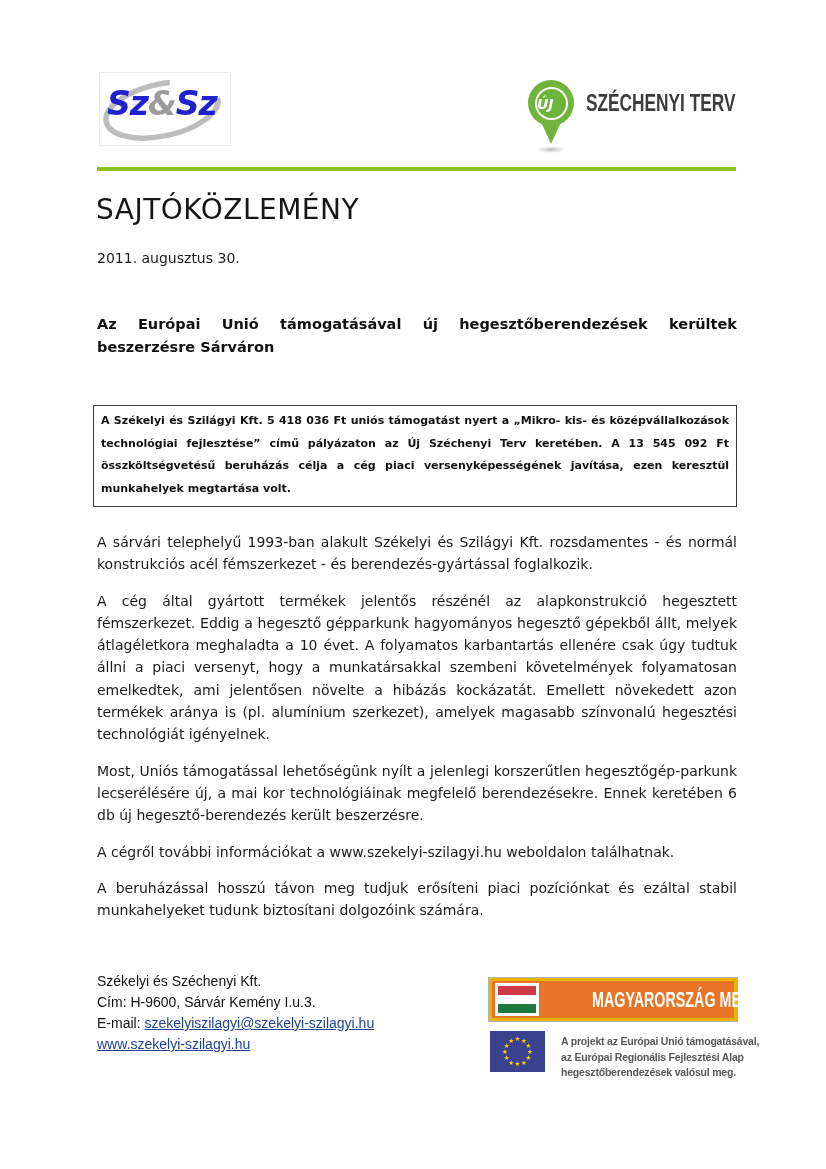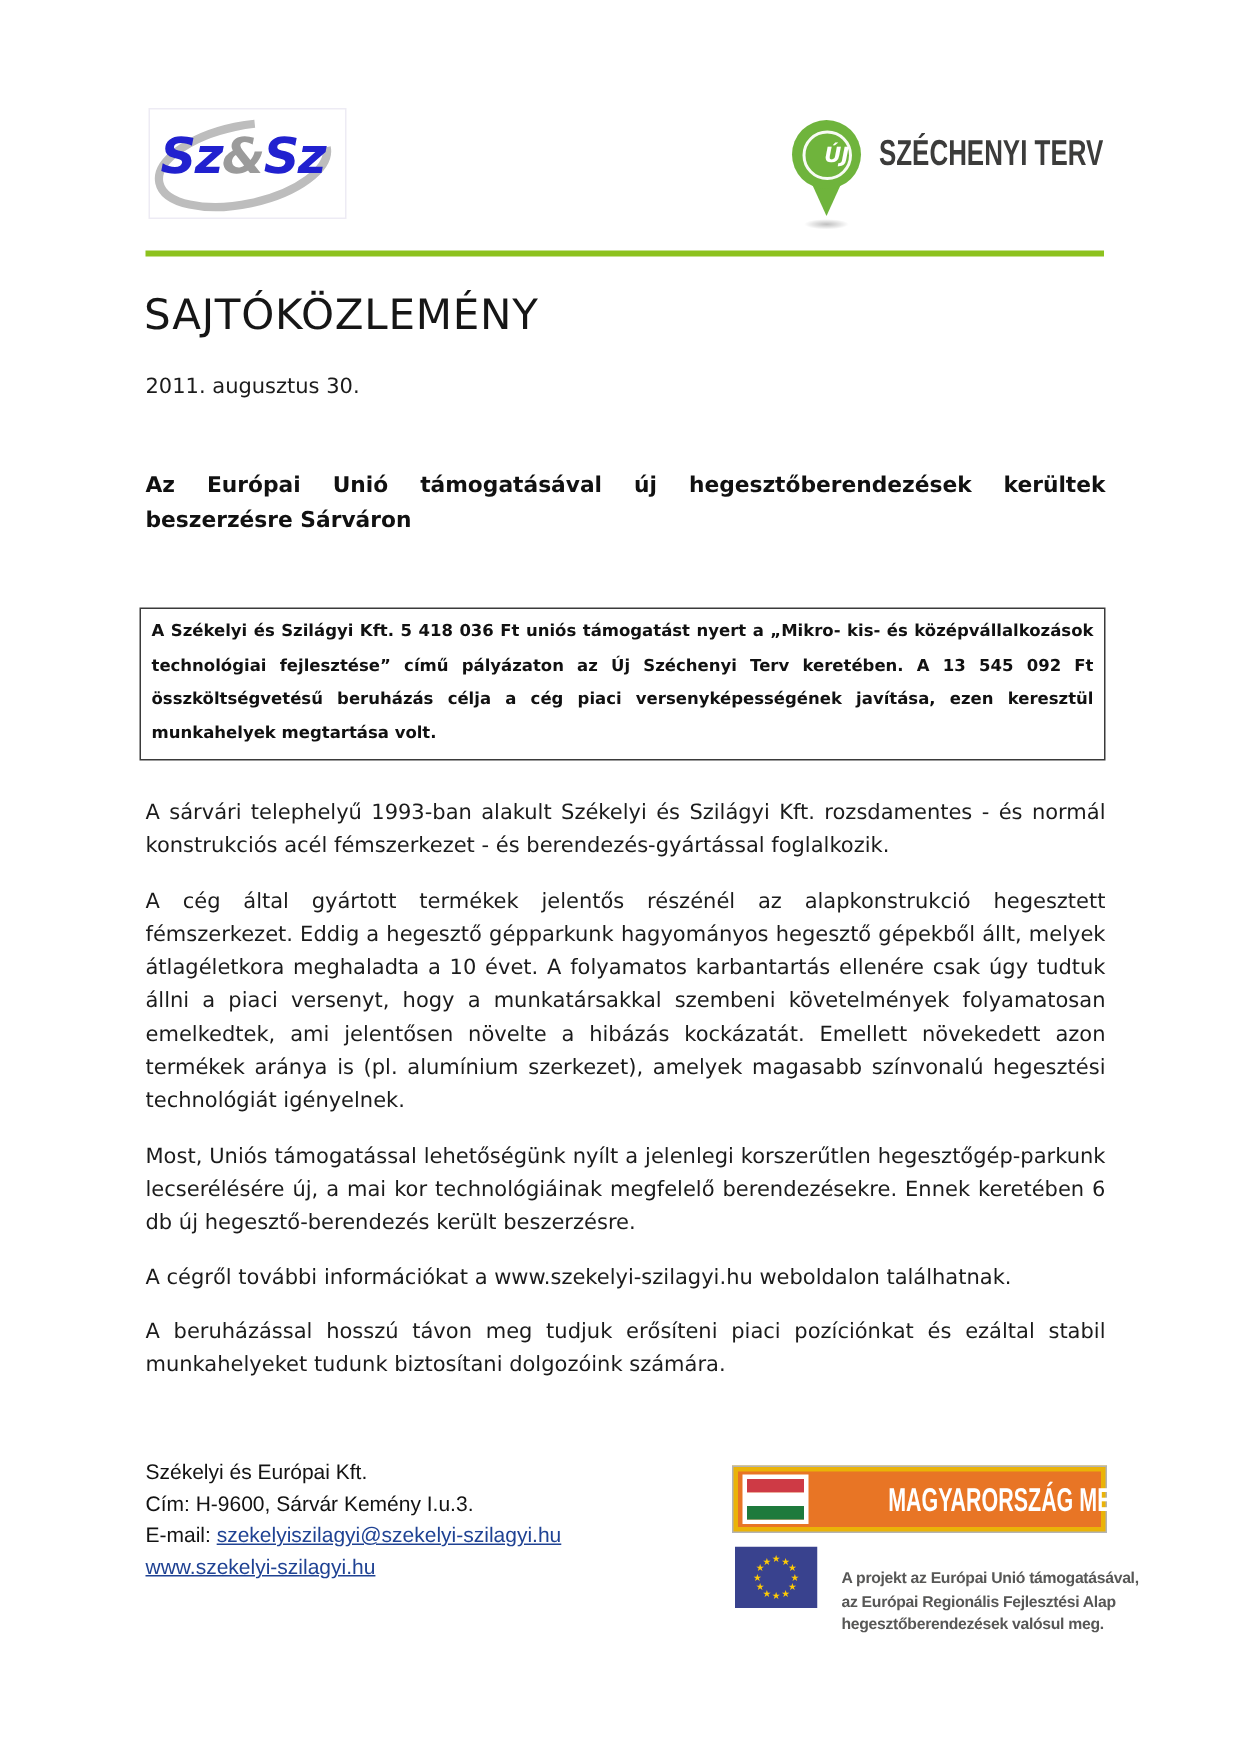--- a/index.html
+++ b/index.html
@@ -14,21 +14,21 @@
   .szsz-swoosh{position:absolute;left:0;top:0;}
   .szsz-text{position:absolute;left:7px;top:11px;font-size:33px;font-weight:bold;
     font-style:italic;letter-spacing:-1px;white-space:nowrap;}
   .szsz-blue{color:#2121cf;}
   .szsz-amp{color:#9b9b9b;}
 
   .uszt-logo{position:absolute;left:528px;top:80px;width:210px;height:80px;}
   .uszt-pin{position:absolute;left:0;top:0;width:46px;height:46px;border-radius:50%;
     background:#6fb43c;}
   .uszt-ring{position:absolute;left:7px;top:7px;width:29px;height:29px;border-radius:50%;
-    border:2px solid rgba(255,255,255,.95);display:flex;align-items:center;justify-content:flex-end;}
+    border:2px solid rgba(255,255,255,.95);display:flex;align-items:center;justify-content:flex-start;}
   .uszt-ring span{color:#fff;font-weight:bold;font-style:italic;font-size:14px;letter-spacing:0;}
   .uszt-tail{position:absolute;left:13px;top:42px;width:0;height:0;
     border-left:10px solid transparent;border-right:10px solid transparent;
     border-top:22px solid #6fb43c;}
   .uszt-shadow{position:absolute;left:8px;top:66px;width:30px;height:7px;border-radius:50%;
     background:radial-gradient(ellipse at center, rgba(0,0,0,.25), rgba(0,0,0,0) 70%);}
   .uszt-title{position:absolute;left:58px;top:9px;font-size:24px;font-weight:bold;
     color:#3c3c3b;white-space:nowrap;transform:scaleX(.72);transform-origin:left center;
     font-family:"Liberation Sans",sans-serif;letter-spacing:0;}
 
@@ -59,21 +59,21 @@
   .hu-flag .r{flex:1;background:#ce3a45;}
   .hu-flag .w{flex:1;background:#fff;}
   .hu-flag .g{flex:1;background:#1e7a3c;}
   .banner-text{flex:1;text-align:center;color:#fff;font-weight:bold;font-size:22px;
     font-family:"Liberation Sans",sans-serif;white-space:nowrap;transform:scaleX(.65);
     transform-origin:center;}
 
   .eu-block{position:absolute;left:490px;top:1031px;display:flex;align-items:flex-start;}
   .eu-flag{flex:0 0 auto;}
   .eu-note{margin-left:16px;font-family:"Liberation Sans",sans-serif;font-weight:bold;
-    font-size:10.5px;letter-spacing:-.2px;line-height:15.5px;color:#575756;padding-top:3px;margin-top:11px;}
+    font-size:10.5px;letter-spacing:-.2px;line-height:15.5px;color:#575756;padding-top:3px;}
   .eu-note div{white-space:nowrap;}
 </style>
 </head>
 <body>
 
 <div class="page">
 
   <div class="szsz-logo">
     <svg class="szsz-swoosh" width="130" height="72" viewBox="0 0 130 72">
       <ellipse cx="62" cy="37" rx="57" ry="26" fill="none" stroke="#bdbdbd" stroke-width="5.5" pathLength="100" stroke-dasharray="80 20" transform="rotate(-12 62 37)"></ellipse>
@@ -101,21 +101,21 @@
 
   <div class="body-copy">
     <p>A sárvári telephelyű 1993-ban alakult Székelyi és Szilágyi Kft. rozsdamentes - és normál konstrukciós acél fémszerkezet - és berendezés-gyártással foglalkozik.</p>
     <p>A cég által gyártott termékek jelentős részénél az alapkonstrukció hegesztett fémszerkezet. Eddig a hegesztő gépparkunk hagyományos hegesztő gépekből állt, melyek átlagéletkora meghaladta a 10 évet. A folyamatos karbantartás ellenére csak úgy tudtuk állni a piaci versenyt, hogy a munkatársakkal szembeni követelmények folyamatosan emelkedtek, ami jelentősen növelte a hibázás kockázatát. Emellett növekedett azon termékek aránya is (pl. alumínium szerkezet), amelyek magasabb színvonalú hegesztési technológiát igényelnek.</p>
     <p>Most, Uniós támogatással lehetőségünk nyílt a jelenlegi korszerűtlen hegesztőgép-parkunk lecserélésére új, a mai kor technológiáinak megfelelő berendezésekre. Ennek keretében 6 db új hegesztő-berendezés került beszerzésre.</p>
     <p>A cégről további információkat a www.szekelyi-szilagyi.hu weboldalon találhatnak.</p>
     <p>A beruházással hosszú távon meg tudjuk erősíteni piaci pozíciónkat és ezáltal stabil munkahelyeket tudunk biztosítani dolgozóink számára.</p>
   </div>
 
   <div class="contact">
-    <div>Székelyi és Európai Kft.</div>
+    <div>Székelyi és Széchenyi Kft.</div>
     <div>Cím: H-9600, Sárvár Kemény I.u.3.</div>
     <div><span>E-mail: </span><a>szekelyiszilagyi@szekelyi-szilagyi.hu</a></div>
     <div><a>www.szekelyi-szilagyi.hu</a></div>
   </div>
 
   <div class="banner">
     <div class="banner-inner">
       <div class="hu-flag">
         <div class="r"></div>
         <div class="w"></div>

